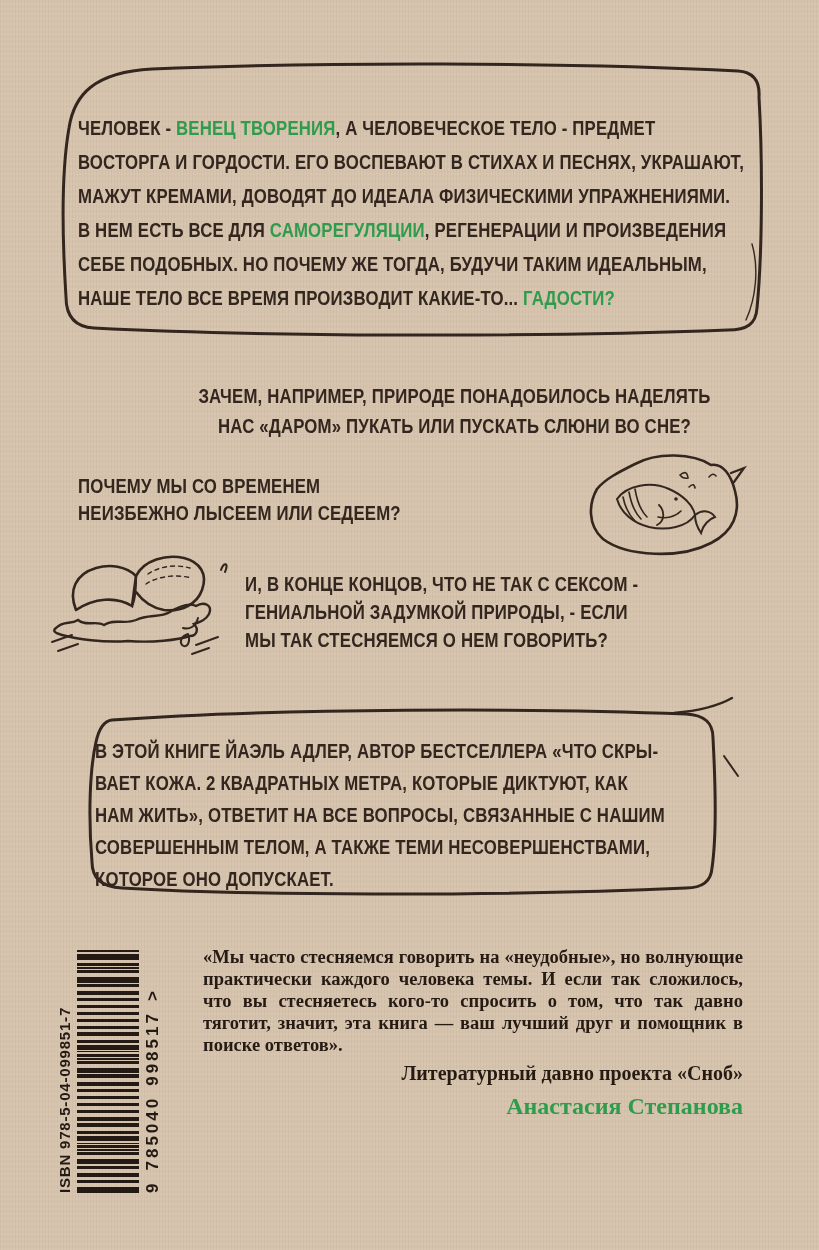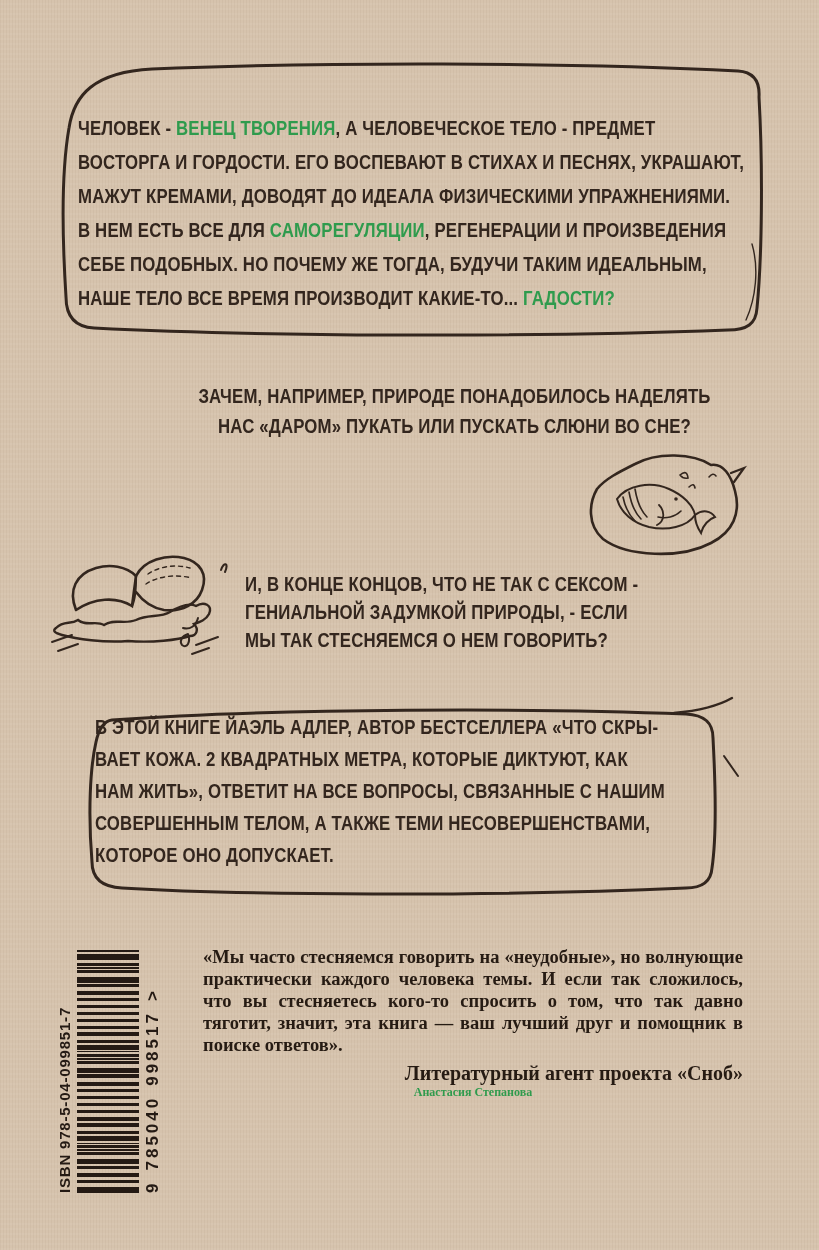--- a/index.html
+++ b/index.html
@@ -41,34 +41,34 @@
 
   #q1{top:381px;margin-left:45px;}
   #q1 .ln{line-height:30px;font-size:21px;}
 
   #q2{left:78px;top:472px;}
   #q2 .ln{line-height:27px;font-size:21px;}
 
   #q3{left:245px;top:561px;margin-top:9px;}
   #q3 .ln{line-height:28px;font-size:21px;}
 
-  #about-text{left:95px;top:711px;}
+  #about-text{left:95px;top:735px;}
   #about-text .ln{line-height:32px;font-size:21px;}
 
   
   #review{
     position:absolute;left:203px;top:946px;width:540px;
     font-family:"Liberation Serif","DejaVu Serif",serif;
     font-weight:700;color:var(--serif-ink);
   }
   #review .quote{
     font-size:18.5px;line-height:22px;text-align:justify;
   }
   #review .attribution{display:block;text-align:right;font-size:20px;margin-top:6px;}
-  #review .author{display:block;text-align:center;font-size:12px;color:var(--green);margin-top:0;}
+  #review .author{display:block;text-align:right;font-size:24px;color:var(--green);margin-top:8px;}
   #logo{
     position:absolute;left:203px;top:1122px;width:540px;text-align:right;
     font-family:"DejaVu Serif","Liberation Serif",serif;
     font-weight:700;font-size:56px;letter-spacing:-1px;color:#1f1710;
   }
 
   
   #barcode-wrap{position:absolute;left:55px;top:946px;width:115px;height:247px;}
   #barcode-upright{
     width:247px;height:115px;
@@ -107,20 +107,24 @@
     <div class="ln"><span>В НЕМ ЕСТЬ ВСЕ ДЛЯ </span><span class="g">САМОРЕГУЛЯЦИИ</span><span>, РЕГЕНЕРАЦИИ И ПРОИЗВЕДЕНИЯ</span></div>
     <div class="ln">СЕБЕ ПОДОБНЫХ. НО ПОЧЕМУ ЖЕ ТОГДА, БУДУЧИ ТАКИМ ИДЕАЛЬНЫМ,</div>
     <div class="ln"><span>НАШЕ ТЕЛО ВСЕ ВРЕМЯ ПРОИЗВОДИТ КАКИЕ-ТО... </span><span class="g">ГАДОСТИ?</span></div>
   </div>
 
   <div class="hand centered" id="q1">
     <div class="ln">ЗАЧЕМ, НАПРИМЕР, ПРИРОДЕ ПОНАДОБИЛОСЬ НАДЕЛЯТЬ</div>
     <div class="ln">НАС «ДАРОМ» ПУКАТЬ ИЛИ ПУСКАТЬ СЛЮНИ ВО СНЕ?</div>
   </div>
 
+  <div class="hand" id="q2">
+    <div class="ln">ПОЧЕМУ МЫ СО ВРЕМЕНЕМ</div>
+    <div class="ln">НЕИЗБЕЖНО ЛЫСЕЕМ ИЛИ СЕДЕЕМ?</div>
+  </div>
 
   <svg class="sketchbox" style="left:583px;top:447px;" width="165" height="110" viewBox="0 0 165 110">
     <g stroke="#33261e" fill="none" stroke-linecap="round">
       <path stroke-width="2.6" d="M 14,42 C 6,56 4,78 20,92 C 44,110 98,112 128,96 C 150,85 158,66 152,44 C 148,28 140,16 128,18 C 110,6 74,5 52,17 C 36,25 22,32 14,42"></path>
       <path stroke-width="2.2" d="M 148,26 L 161,21 L 151,35"></path>
       <path stroke-width="2" d="M 34,52 C 44,38 68,34 86,42 C 100,48 110,58 112,68 C 104,80 84,84 66,80 C 50,76 38,66 34,52"></path>
       <path stroke-width="1.6" d="M 40,50 C 42,60 46,68 52,74"></path>
       <path stroke-width="1.6" d="M 46,45 C 48,56 52,66 58,72"></path>
       <path stroke-width="1.6" d="M 52,42 C 54,54 58,64 64,70"></path>
       <path stroke-width="2" d="M 112,68 C 120,62 128,64 132,70 C 126,72 120,78 118,86 C 114,80 112,74 112,68"></path>
@@ -166,21 +170,21 @@
   <div class="hand" id="about-text">
     <div class="ln">В ЭТОЙ КНИГЕ ЙАЭЛЬ АДЛЕР, АВТОР БЕСТСЕЛЛЕРА «ЧТО СКРЫ-</div>
     <div class="ln">ВАЕТ КОЖА. 2 КВАДРАТНЫХ МЕТРА, КОТОРЫЕ ДИКТУЮТ, КАК</div>
     <div class="ln">НАМ ЖИТЬ», ОТВЕТИТ НА ВСЕ ВОПРОСЫ, СВЯЗАННЫЕ С НАШИМ</div>
     <div class="ln">СОВЕРШЕННЫМ ТЕЛОМ, А ТАКЖЕ ТЕМИ НЕСОВЕРШЕНСТВАМИ,</div>
     <div class="ln">КОТОРОЕ ОНО ДОПУСКАЕТ.</div>
   </div>
 
   <div id="review">
     <div class="quote">«Мы часто стесняемся говорить на «неудобные», но волнующие практически каждого человека темы. И если так сложилось, что вы стесняетесь кого-то спросить о том, что так давно тяготит, значит, эта книга — ваш лучший друг и помощник в поиске ответов».</div>
-    <span class="attribution">Литературный агент проекта «Сноб»</span>
+    <span class="attribution">Литературный давно проекта «Сноб»</span>
     <span class="author">Анастасия Степанова</span>
   </div>
 
 
   <div id="barcode-wrap">
     <div id="barcode-upright">
       <div class="bc-isbn">ISBN 978-5-04-099851-7</div>
       <div class="bc-bars"></div>
       <div class="bc-digits">
         <span>9</span><span>785040</span><span>998517</span><span class="arrow">&gt;</span>

